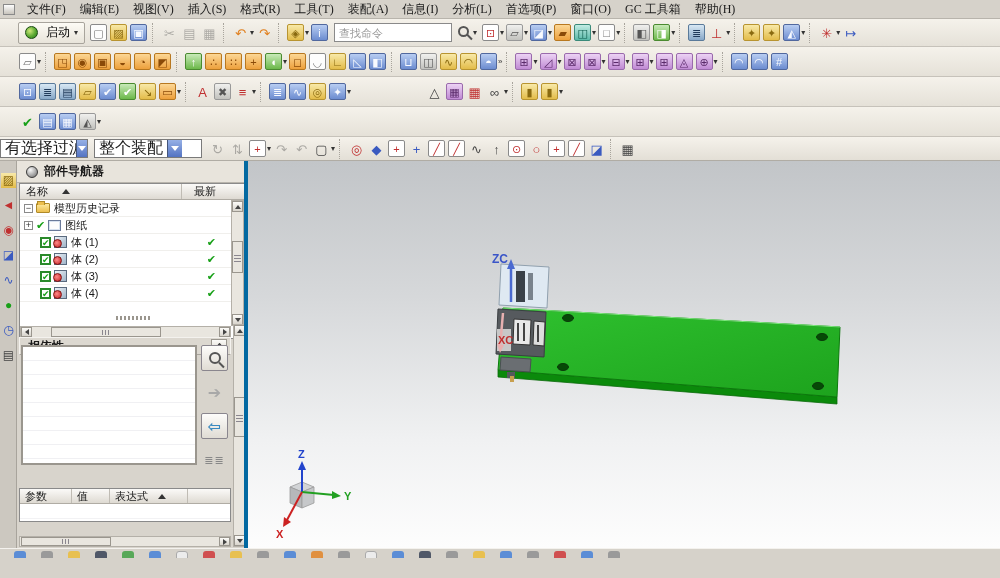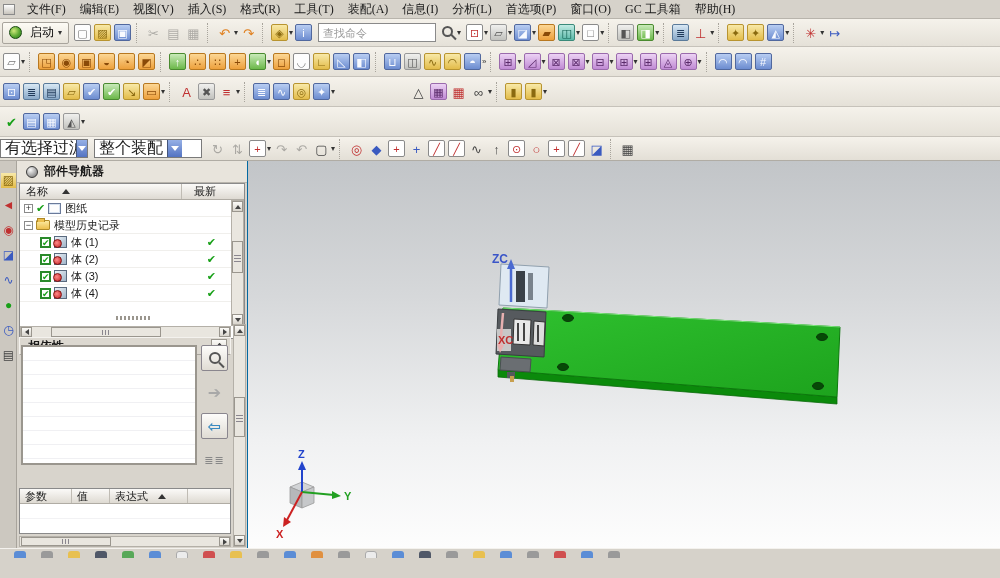--- a/index.html
+++ b/index.html
@@ -11,21 +11,21 @@
   .titlebar{height:20px;background:linear-gradient(#2a2a2a,#000 60%);display:flex;align-items:center;padding-left:4px;color:#fff;}
   .nx-logo{width:13px;height:13px;border-radius:50%;background:radial-gradient(circle at 35% 35%,#cfe87a,#5aa832 55%,#2a7a1a);border:1px solid #184a10;margin-right:5px;flex:0 0 auto;}
   .title-text{font-size:12px;font-weight:bold;letter-spacing:.2px;white-space:nowrap;}
 
   
   .menubar{height:19px;background:#d6d2ca;border-bottom:1px solid #b8b4ac;display:flex;align-items:center;padding-left:2px;}
   .sysicon{width:12px;height:11px;background:linear-gradient(#fdfdfd,#c8c4bc);border:1px solid #8a8a8a;margin:0 5px 0 1px;}
   .menu-item{padding:2px 7px;white-space:nowrap;cursor:default;font-family:Liberation Serif, serif;}
 
   
-  .trow{display:flex;align-items:center;padding-left:2px;background:linear-gradient(#f5f2eb,#e5e1d8);border-bottom:1px solid #c6c2ba;}
+  .trow{display:flex;align-items:center;padding-left:18px;background:linear-gradient(#f5f2eb,#e5e1d8);border-bottom:1px solid #c6c2ba;}
   .r1{height:28px}.r2{height:30px}.r3{height:30px}.r4{height:30px}
   .tlist{display:inline-flex;align-items:center;}
   .titem{display:inline-flex;align-items:center;padding:1px;border-radius:2px;cursor:default;}
   .tg{display:inline-block;width:17px;height:17px;line-height:16px;text-align:center;font-size:11px;border-radius:2px;border:1px solid transparent;overflow:hidden;}
   .c-blue{background:linear-gradient(#b8cdf2,#6c8cd0);color:#f8faff;border-color:#51689e}
   .c-orange{background:linear-gradient(#fcd795,#eda03c);color:#8a4a08;border-color:#b87820}
   .c-purple{background:linear-gradient(#ecd2f4,#c08ad4);color:#5a2a6a;border-color:#9a6aac}
   .c-gold{background:linear-gradient(#f8e9a8,#e3bc4a);color:#8a6a10;border-color:#b89430}
   .c-gray{background:linear-gradient(#f0f0ee,#c2c2be);color:#555;border-color:#999}
   .c-white{background:#fdfdfd;color:#777;border-color:#8a8a8a}
@@ -52,21 +52,21 @@
   .selbox-text{padding:0 4px;font-size:16px;white-space:nowrap;overflow:hidden;}
   .selbox-btn{width:15px;height:19px;background:linear-gradient(#9ab4e8,#5070c0);border-left:1px solid #44557a;display:flex;align-items:center;justify-content:center;cursor:default;}
   .selarrow{width:0;height:0;border-left:4px solid transparent;border-right:4px solid transparent;border-top:5px solid #fff;}
   .w-filter{width:88px}.w-scope{width:108px}
 
   
   .main{position:relative;display:flex;height:387px;}
   .resbar{width:17px;background:#ccc8c0;border-right:1px solid #a8a49c;display:flex;flex-direction:column;align-items:flex-end;padding-top:12px;gap:10px;overflow:hidden;}
   .rbtab{width:15px;height:15px;font-size:12px;line-height:15px;text-align:center;cursor:default;}
 
-  .left-panel{position:relative;width:231px;background:#d8d4cc;border-right:1px solid #0369a1;overflow:hidden;flex:0 0 auto;}
+  .left-panel{position:relative;width:231px;background:#d8d4cc;border-right:4px solid #0369a1;overflow:hidden;flex:0 0 auto;}
   .pn-title{position:absolute;left:0;top:0;width:231px;height:22px;background:#e8e4dc;border-bottom:1px solid #b8b4ac;display:flex;align-items:center;gap:6px;padding-left:9px;font-weight:bold;font-size:12px;}
   .pn-title-icon{width:12px;height:12px;border-radius:50%;background:radial-gradient(circle at 35% 30%,#f8f8f8,#6a6a6a);border:1px solid #3a3a3a;}
   .treewrap{position:absolute;left:2px;top:22px;width:226px;height:156px;background:#fff;border:1px solid #8a8a8a;}
   .pn-cols{position:relative;height:16px;background:linear-gradient(#fbfaf8,#dedad2);border-bottom:1px solid #b0aca4;display:flex;align-items:center;font-size:11px;}
   .pn-col-name{padding-left:6px;}
   .sort-asc{width:0;height:0;border-left:4px solid transparent;border-right:4px solid transparent;border-bottom:5px solid #333;margin-left:14px;}
   .pn-col-latest{position:absolute;right:28px;}
   .colsep{position:absolute;right:62px;top:0;bottom:0;border-left:1px solid #c0bcb4;}
   .pn-rows{position:absolute;left:0;top:16px;right:13px;bottom:12px;overflow:hidden;}
   .pn-row{display:flex;align-items:center;height:17px;position:relative;font-size:11px;border-bottom:1px solid #f0efec;padding-left:4px;white-space:nowrap;cursor:default;}
@@ -110,21 +110,21 @@
   .dep-box{position:absolute;left:4px;top:184px;width:176px;height:120px;background:#fff;border:2px solid #9a968e;background-image:repeating-linear-gradient(180deg,transparent 0 13px,#f0f0f3 13px 14px);}
   .dep-btns{position:absolute;left:184px;top:184px;width:28px;display:flex;flex-direction:column;gap:8px;}
   .depbtn{width:27px;height:26px;display:flex;align-items:center;justify-content:center;background:transparent;border:1px solid transparent;font-size:15px;cursor:default;}
   .depbtn.framed{background:linear-gradient(#fdfcfa,#e0dcd4);border:1px solid #8a868e;border-radius:2px;}
   .dep-mag{position:relative;width:12px;height:12px;border:2px solid #555;border-radius:50%;}
   .dep-mag::after{content:"";position:absolute;width:7px;height:2px;background:#555;transform:rotate(45deg);right:-6px;bottom:-4px;}
   .arrow-fwd{color:#a8a8a8;font-weight:bold;font-size:16px;}
   .arrow-back{color:#3a8ac0;font-weight:bold;font-size:16px;}
   .dep-grid{font-size:11px;color:#888;letter-spacing:1px;}
 
-  .det-table{position:absolute;left:2px;top:327px;width:212px;height:46px;background:#fff;border:1px solid #8a8a8a;background-image:repeating-linear-gradient(180deg,transparent 0 14px,#f2f2f4 14px 15px);}
+  .det-table{position:absolute;left:2px;top:327px;width:212px;height:34px;background:#fff;border:1px solid #8a8a8a;background-image:repeating-linear-gradient(180deg,transparent 0 14px,#f2f2f4 14px 15px);}
   .det-cols{height:15px;background:linear-gradient(#fbfaf8,#dedad2);border-bottom:1px solid #b0aca4;display:flex;align-items:center;font-size:11px;}
   .det-col{padding-left:5px;border-right:1px solid #c0bcb4;height:100%;display:flex;align-items:center;gap:8px;}
   .det-c1{width:52px}.det-c2{width:38px}.det-c3{width:78px}
 
   
   .viewport{position:relative;flex:1;background:linear-gradient(180deg,#c2c5c8 0%,#d6d8da 35%,#f0f1f2 72%,#fdfdfd 100%);overflow:hidden;}
   .viewport svg{position:absolute;left:0;top:0;}
 
   
   .bottomstrip{height:10px;background:#d6d2ca;border-top:1px solid #f4f2ee;display:flex;align-items:flex-start;gap:15px;padding-left:14px;overflow:hidden;}
@@ -857,32 +857,32 @@
       <div class="treewrap">
         <div class="pn-cols">
           <span class="pn-col-name">名称</span>
           <span class="sort-asc"></span>
           <span class="colsep"></span>
           <span class="pn-col-latest">最新</span>
         </div>
         <div class="pn-rows">
 
             <div class="pn-row i0">
+              <span class="exp minus"></span>
+
+              <span class="pnico folder"></span>
+              <span class="pnlabel">模型历史记录</span>
+              <span class="latest"></span>
+            </div>
+
+            <div class="pn-row i0">
               <span class="exp plus"></span>
               <span class="lead checkmark"></span>
               <span class="pnico drawing"></span>
               <span class="pnlabel">图纸</span>
-              <span class="latest"></span>
-            </div>
-
-            <div class="pn-row i0">
-              <span class="exp minus"></span>
-
-              <span class="pnico folder"></span>
-              <span class="pnlabel">模型历史记录</span>
               <span class="latest"></span>
             </div>
 
             <div class="pn-row i1">
               <span class="exp none"></span>
               <span class="lead checkbox"></span>
               <span class="pnico body"></span>
               <span class="pnlabel">体 (1)</span>
               <span class="latest">✔</span>
             </div>

